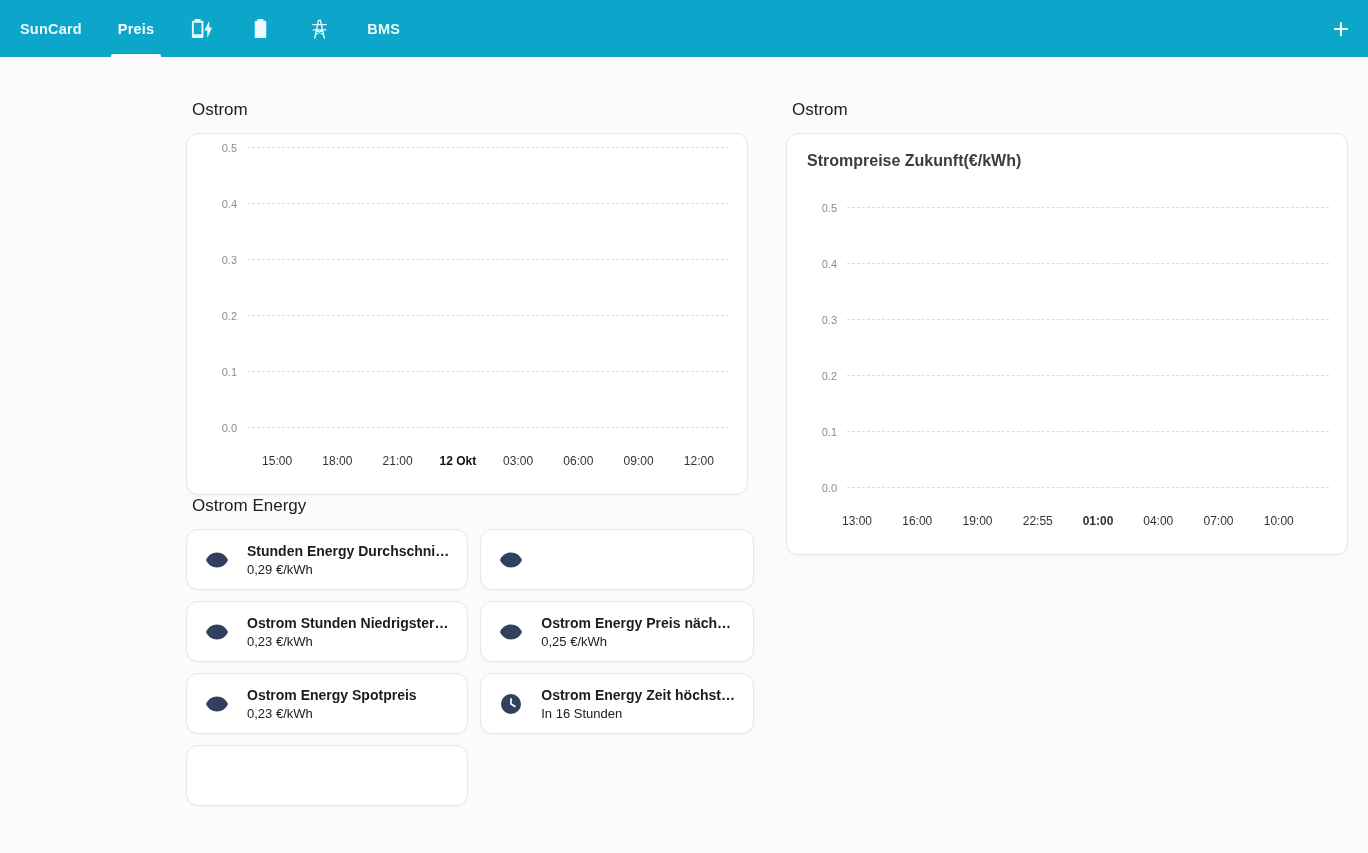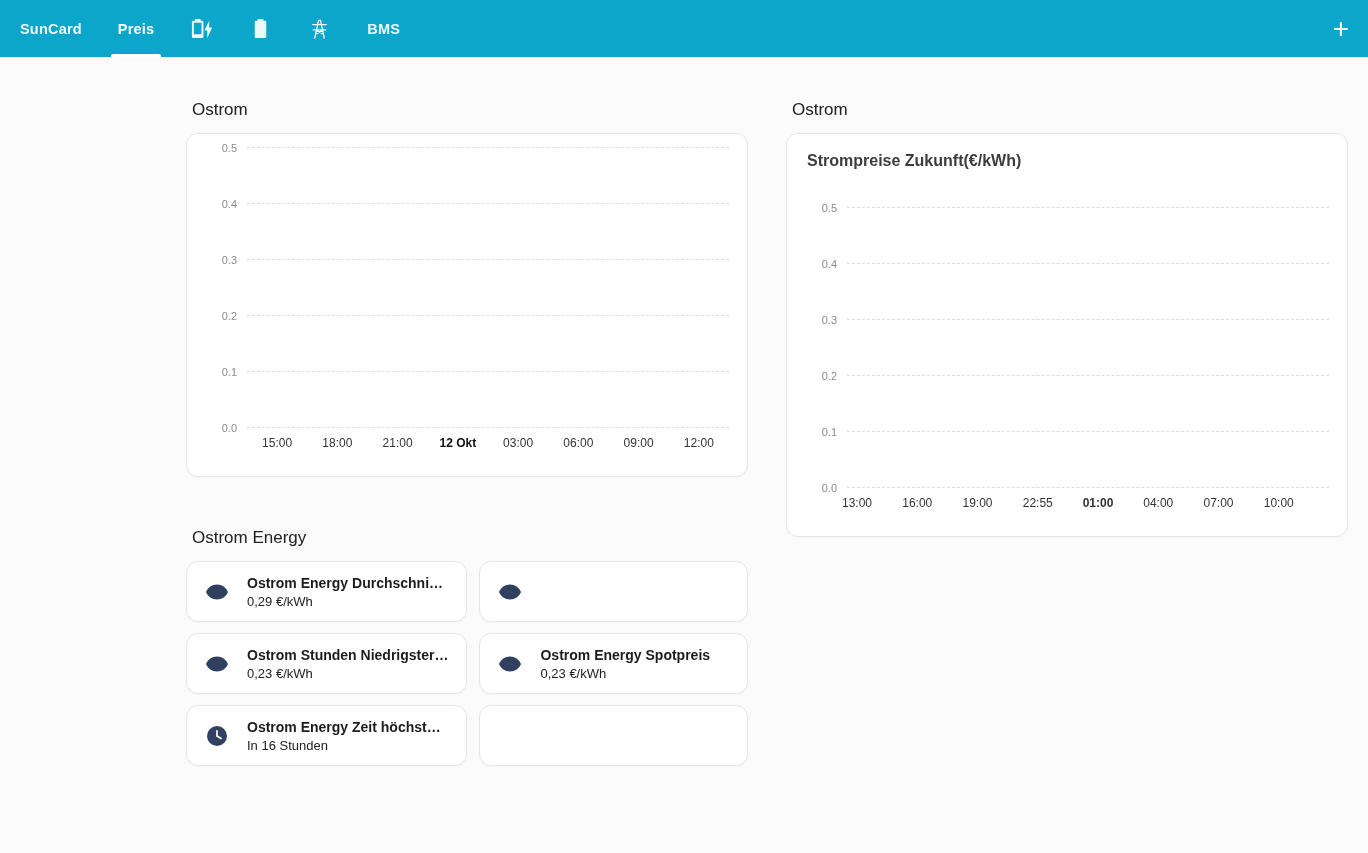--- a/index.html
+++ b/index.html
@@ -33,37 +33,37 @@
     font-size:28px; font-weight:400; cursor:pointer; line-height:1;
   }
   
   .main { padding:42px 0 0 186px; }
   .columns { display:flex; gap:38px; }
   .col { width:562px; flex:none; }
   .section-title {
     font-size:17px; font-weight:400; color:#212121;
     margin:0 0 12px 6px; line-height:22px;
   }
-  .energy-title { margin-top:50px; }
+  .energy-title { }
   .card {
     background:#fff; border:1px solid #e6e6e6; border-radius:12px;
     box-shadow:0 1px 2px rgba(0,0,0,.03);
   }
   
   .chart-card { width:100%; padding:14px 18px 16px; }
   .chart-title { font-size:16px; font-weight:700; color:#3d3d3d; margin:4px 0 38px 2px; }
   .chart { display:grid; grid-template-columns:34px 1fr; column-gap:8px; }
   .ylabels { position:relative; }
   .ytick { position:absolute; right:2px; font-size:11px; color:#8b8b8b; line-height:14px; }
   .plot { position:relative; height:280px; }
   .grid { position:absolute; left:0; right:0; height:0; border-top:1px dashed #ddd; }
   .bars { position:absolute; left:0; right:0; top:0; bottom:0; display:flex; align-items:flex-end; padding:0 2px; }
   .slot { flex:1; display:flex; justify-content:center; }
   .bar { width:64%; border-radius:1px 1px 0 0; }
-  .xlabels { grid-column:2; position:relative; height:24px; margin-top:8px; }
+  .xlabels { grid-column:2; position:relative; height:24px; margin-top:26px; }
   .xtick { position:absolute; top:0; transform:translateX(-50%); font-size:12px; color:#333; white-space:nowrap; }
   .xtick.bold { font-weight:700; color:#111; }
   
   .egrid { display:grid; grid-template-columns:1fr 1fr; gap:11px 12px; }
   .ecard { height:61px; display:flex; align-items:center; gap:18px; padding:0 18px; cursor:pointer; }
   .ecard .txt { min-width:0; }
   .ename { font-size:14px; font-weight:700; color:#1c1c1c; white-space:nowrap; overflow:hidden; }
   .evalue { font-size:13px; font-weight:400; color:#212121; margin-top:3px; }
   .ecard svg { flex:none; }
 </style>
@@ -212,36 +212,45 @@
         </div>
       </div>
 
       <h2 class="section-title energy-title">Ostrom Energy</h2>
       <div class="egrid">
           <div class="card ecard">
             <svg viewBox="0 0 24 24" width="24" height="24">
               <path fill="#32405f" d="M12,9A3,3 0 0,1 15,12A3,3 0 0,1 12,15A3,3 0 0,1 9,12A3,3 0 0,1 12,9M12,4.5C17,4.5 21.27,7.61 23,12C21.27,16.39 17,19.5 12,19.5C7,19.5 2.73,16.39 1,12C2.73,7.61 7,4.5 12,4.5Z"></path>
             </svg>
             <div class="txt">
-              <div class="ename">Ostrom Energy Durchschni…</div>
+              <div class="ename">Stunden Energy Durchschni…</div>
               <div class="evalue">0,29 €/kWh</div>
             </div>
           </div>
           <div class="card ecard">
             <svg viewBox="0 0 24 24" width="24" height="24">
               <path fill="#32405f" d="M12,9A3,3 0 0,1 15,12A3,3 0 0,1 12,15A3,3 0 0,1 9,12A3,3 0 0,1 12,9M12,4.5C17,4.5 21.27,7.61 23,12C21.27,16.39 17,19.5 12,19.5C7,19.5 2.73,16.39 1,12C2.73,7.61 7,4.5 12,4.5Z"></path>
             </svg>
           </div>
           <div class="card ecard">
             <svg viewBox="0 0 24 24" width="24" height="24">
               <path fill="#32405f" d="M12,9A3,3 0 0,1 15,12A3,3 0 0,1 12,15A3,3 0 0,1 9,12A3,3 0 0,1 12,9M12,4.5C17,4.5 21.27,7.61 23,12C21.27,16.39 17,19.5 12,19.5C7,19.5 2.73,16.39 1,12C2.73,7.61 7,4.5 12,4.5Z"></path>
             </svg>
             <div class="txt">
               <div class="ename">Ostrom Stunden Niedrigster…</div>
               <div class="evalue">0,23 €/kWh</div>
+            </div>
+          </div>
+          <div class="card ecard">
+            <svg viewBox="0 0 24 24" width="24" height="24">
+              <path fill="#32405f" d="M12,9A3,3 0 0,1 15,12A3,3 0 0,1 12,15A3,3 0 0,1 9,12A3,3 0 0,1 12,9M12,4.5C17,4.5 21.27,7.61 23,12C21.27,16.39 17,19.5 12,19.5C7,19.5 2.73,16.39 1,12C2.73,7.61 7,4.5 12,4.5Z"></path>
+            </svg>
+            <div class="txt">
+              <div class="ename">Ostrom Energy Preis näch…</div>
+              <div class="evalue">0,25 €/kWh</div>
             </div>
           </div>
           <div class="card ecard">
             <svg viewBox="0 0 24 24" width="24" height="24">
               <path fill="#32405f" d="M12,9A3,3 0 0,1 15,12A3,3 0 0,1 12,15A3,3 0 0,1 9,12A3,3 0 0,1 12,9M12,4.5C17,4.5 21.27,7.61 23,12C21.27,16.39 17,19.5 12,19.5C7,19.5 2.73,16.39 1,12C2.73,7.61 7,4.5 12,4.5Z"></path>
             </svg>
             <div class="txt">
               <div class="ename">Ostrom Energy Spotpreis</div>
               <div class="evalue">0,23 €/kWh</div>
             </div>

